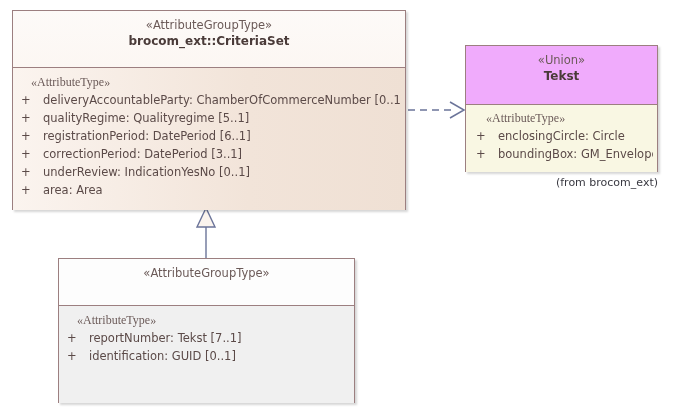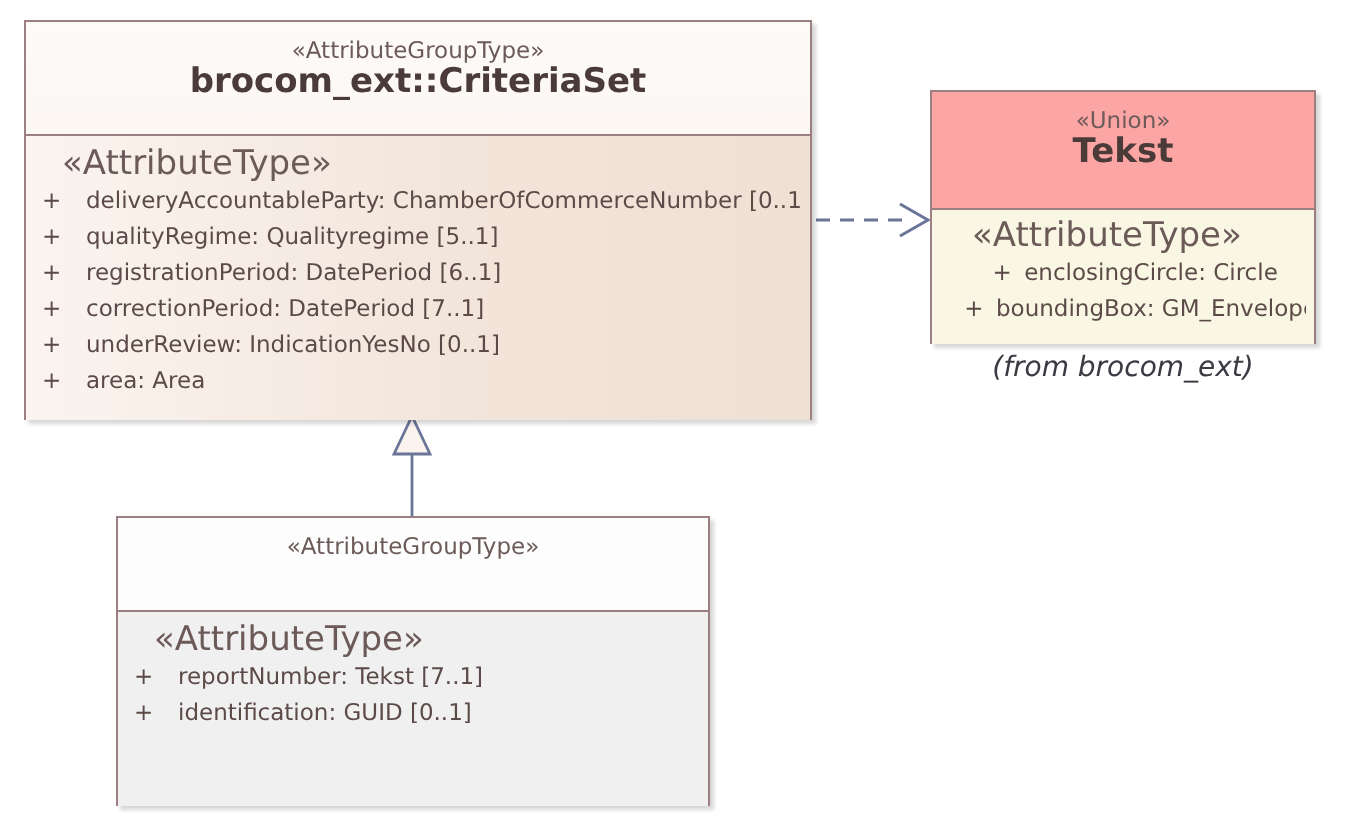--- a/index.html
+++ b/index.html
@@ -36,36 +36,37 @@
     padding: 7px 6px 8px 6px;
     border-bottom: 1px solid #9c7f80;
   }
   .stereotype {
     font-size: 11.5px;
     color: #6b5a58;
     line-height: 15px;
     white-space: nowrap;
   }
   .class-name {
-    font-size: 17px;
+    font-size: 12px;
     font-weight: bold;
     color: #4a3b39;
     line-height: 16px;
     white-space: nowrap;
   }
   .uml-body {
     box-sizing: border-box;
     padding: 6px 4px 6px 4px;
   }
   .group-label {
-    font-size: 17px;
+    font-size: 12px;
     color: #6b5a58;
     line-height: 17px;
     padding-left: 14px;
     white-space: nowrap;
+    font-family: Liberation Serif, serif;
   }
   .attr-row {
     display: block;
     font-size: 11.5px;
     color: #5b4a48;
     line-height: 18px;
     white-space: nowrap;
     overflow: hidden;
     padding-left: 4px;
   }
@@ -115,38 +116,37 @@
   
   #class-area {
     left: 465px;
     top: 45px;
     width: 193px;
     height: 127px;
     background: #f7f5dd;
   }
   #class-area .uml-header {
     height: 59px;
-    background: #fca5a5;
+    background: #f0abfc;
   }
   #class-area .uml-body {
     height: 67px;
     background: #f9f7e3;
     padding-top: 5px;
   }
   #class-area .group-label { padding-left: 16px; }
-  #class-area .attr-row { padding-left: 6px; text-align: center; }
+  #class-area .attr-row { padding-left: 6px; }
 
   .from-package {
     position: absolute;
     left: 465px;
     top: 176px;
     width: 193px;
-    text-align: center;
-    font-size: 14px;
-    font-style: italic;
+    text-align: right;
+    font-size: 11px;
     color: #3a3a42;
     white-space: nowrap;
   }
 
   svg.connector {
     position: absolute;
     left: 0;
     top: 0;
     width: 673px;
     height: 420px;
@@ -184,21 +184,21 @@
       <div class="attr-row">
         <span class="attr-vis">+</span><span class="attr-text">deliveryAccountableParty: ChamberOfCommerceNumber [0..1]</span>
       </div>
       <div class="attr-row">
         <span class="attr-vis">+</span><span class="attr-text">qualityRegime: Qualityregime [5..1]</span>
       </div>
       <div class="attr-row">
         <span class="attr-vis">+</span><span class="attr-text">registrationPeriod: DatePeriod [6..1]</span>
       </div>
       <div class="attr-row">
-        <span class="attr-vis">+</span><span class="attr-text">correctionPeriod: DatePeriod [7..1]</span>
+        <span class="attr-vis">+</span><span class="attr-text">correctionPeriod: DatePeriod [3..1]</span>
       </div>
       <div class="attr-row">
         <span class="attr-vis">+</span><span class="attr-text">underReview: IndicationYesNo [0..1]</span>
       </div>
       <div class="attr-row">
         <span class="attr-vis">+</span><span class="attr-text">area: Area</span>
       </div>
     </div>
   </div>
 

